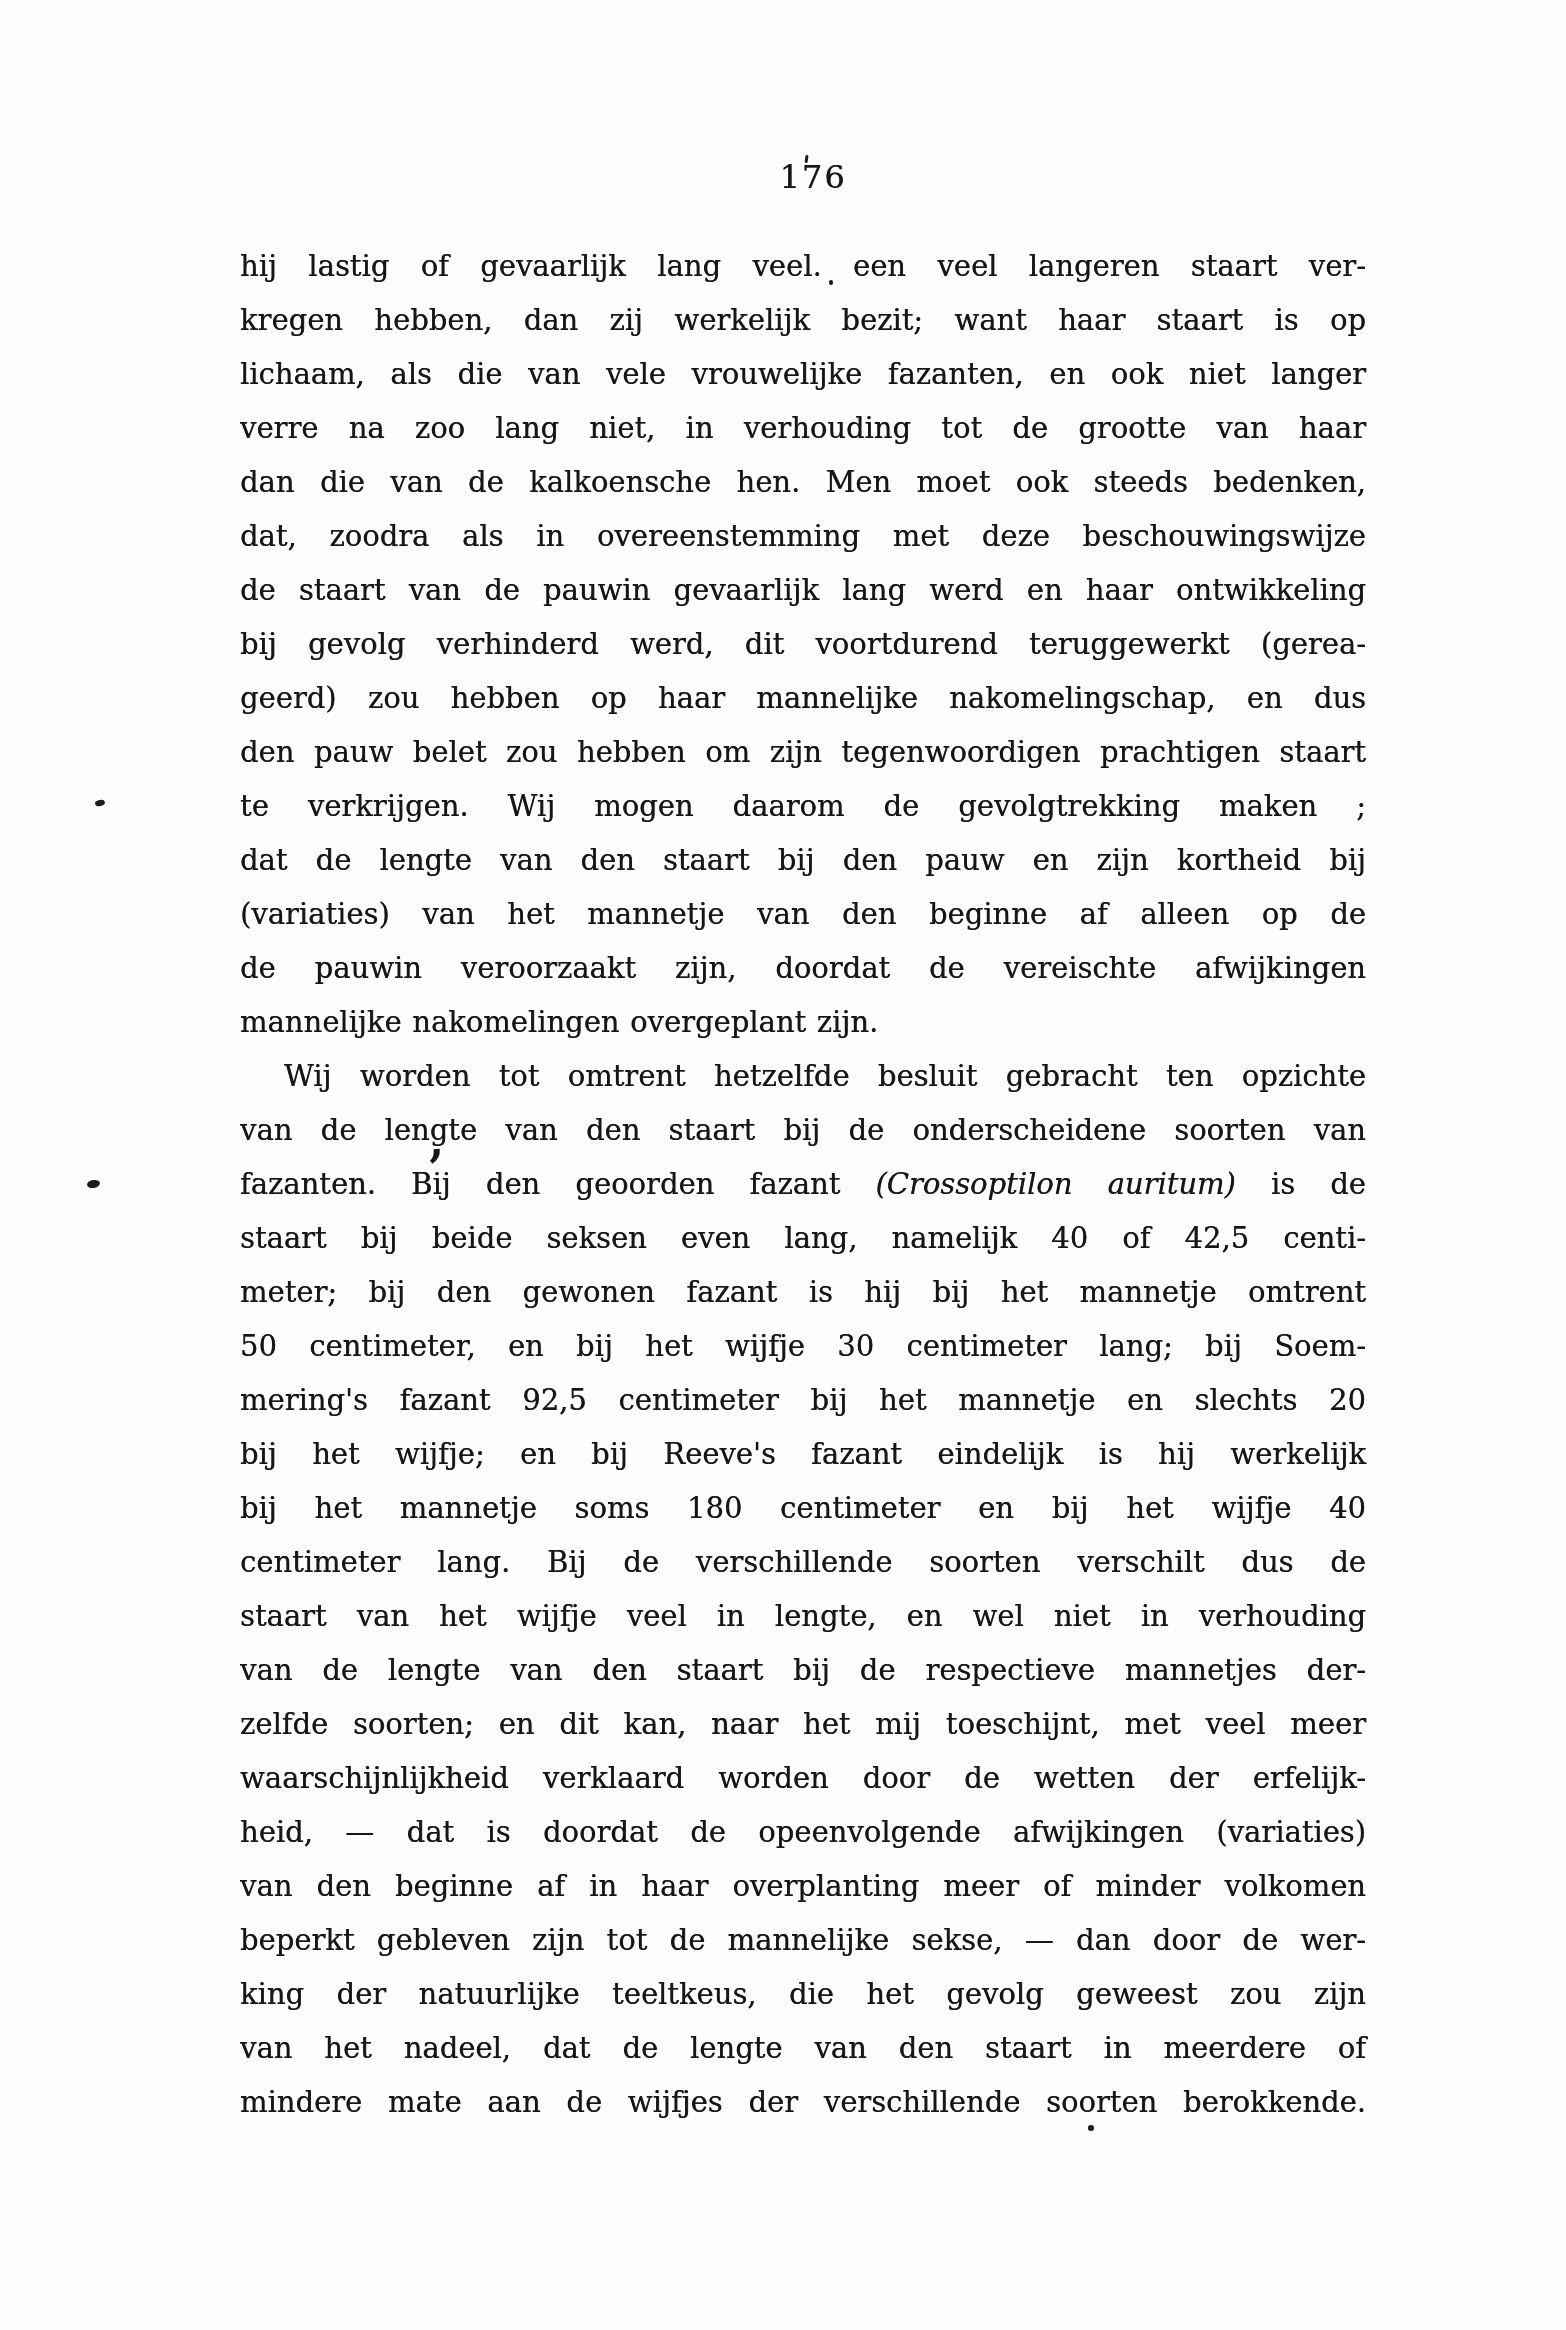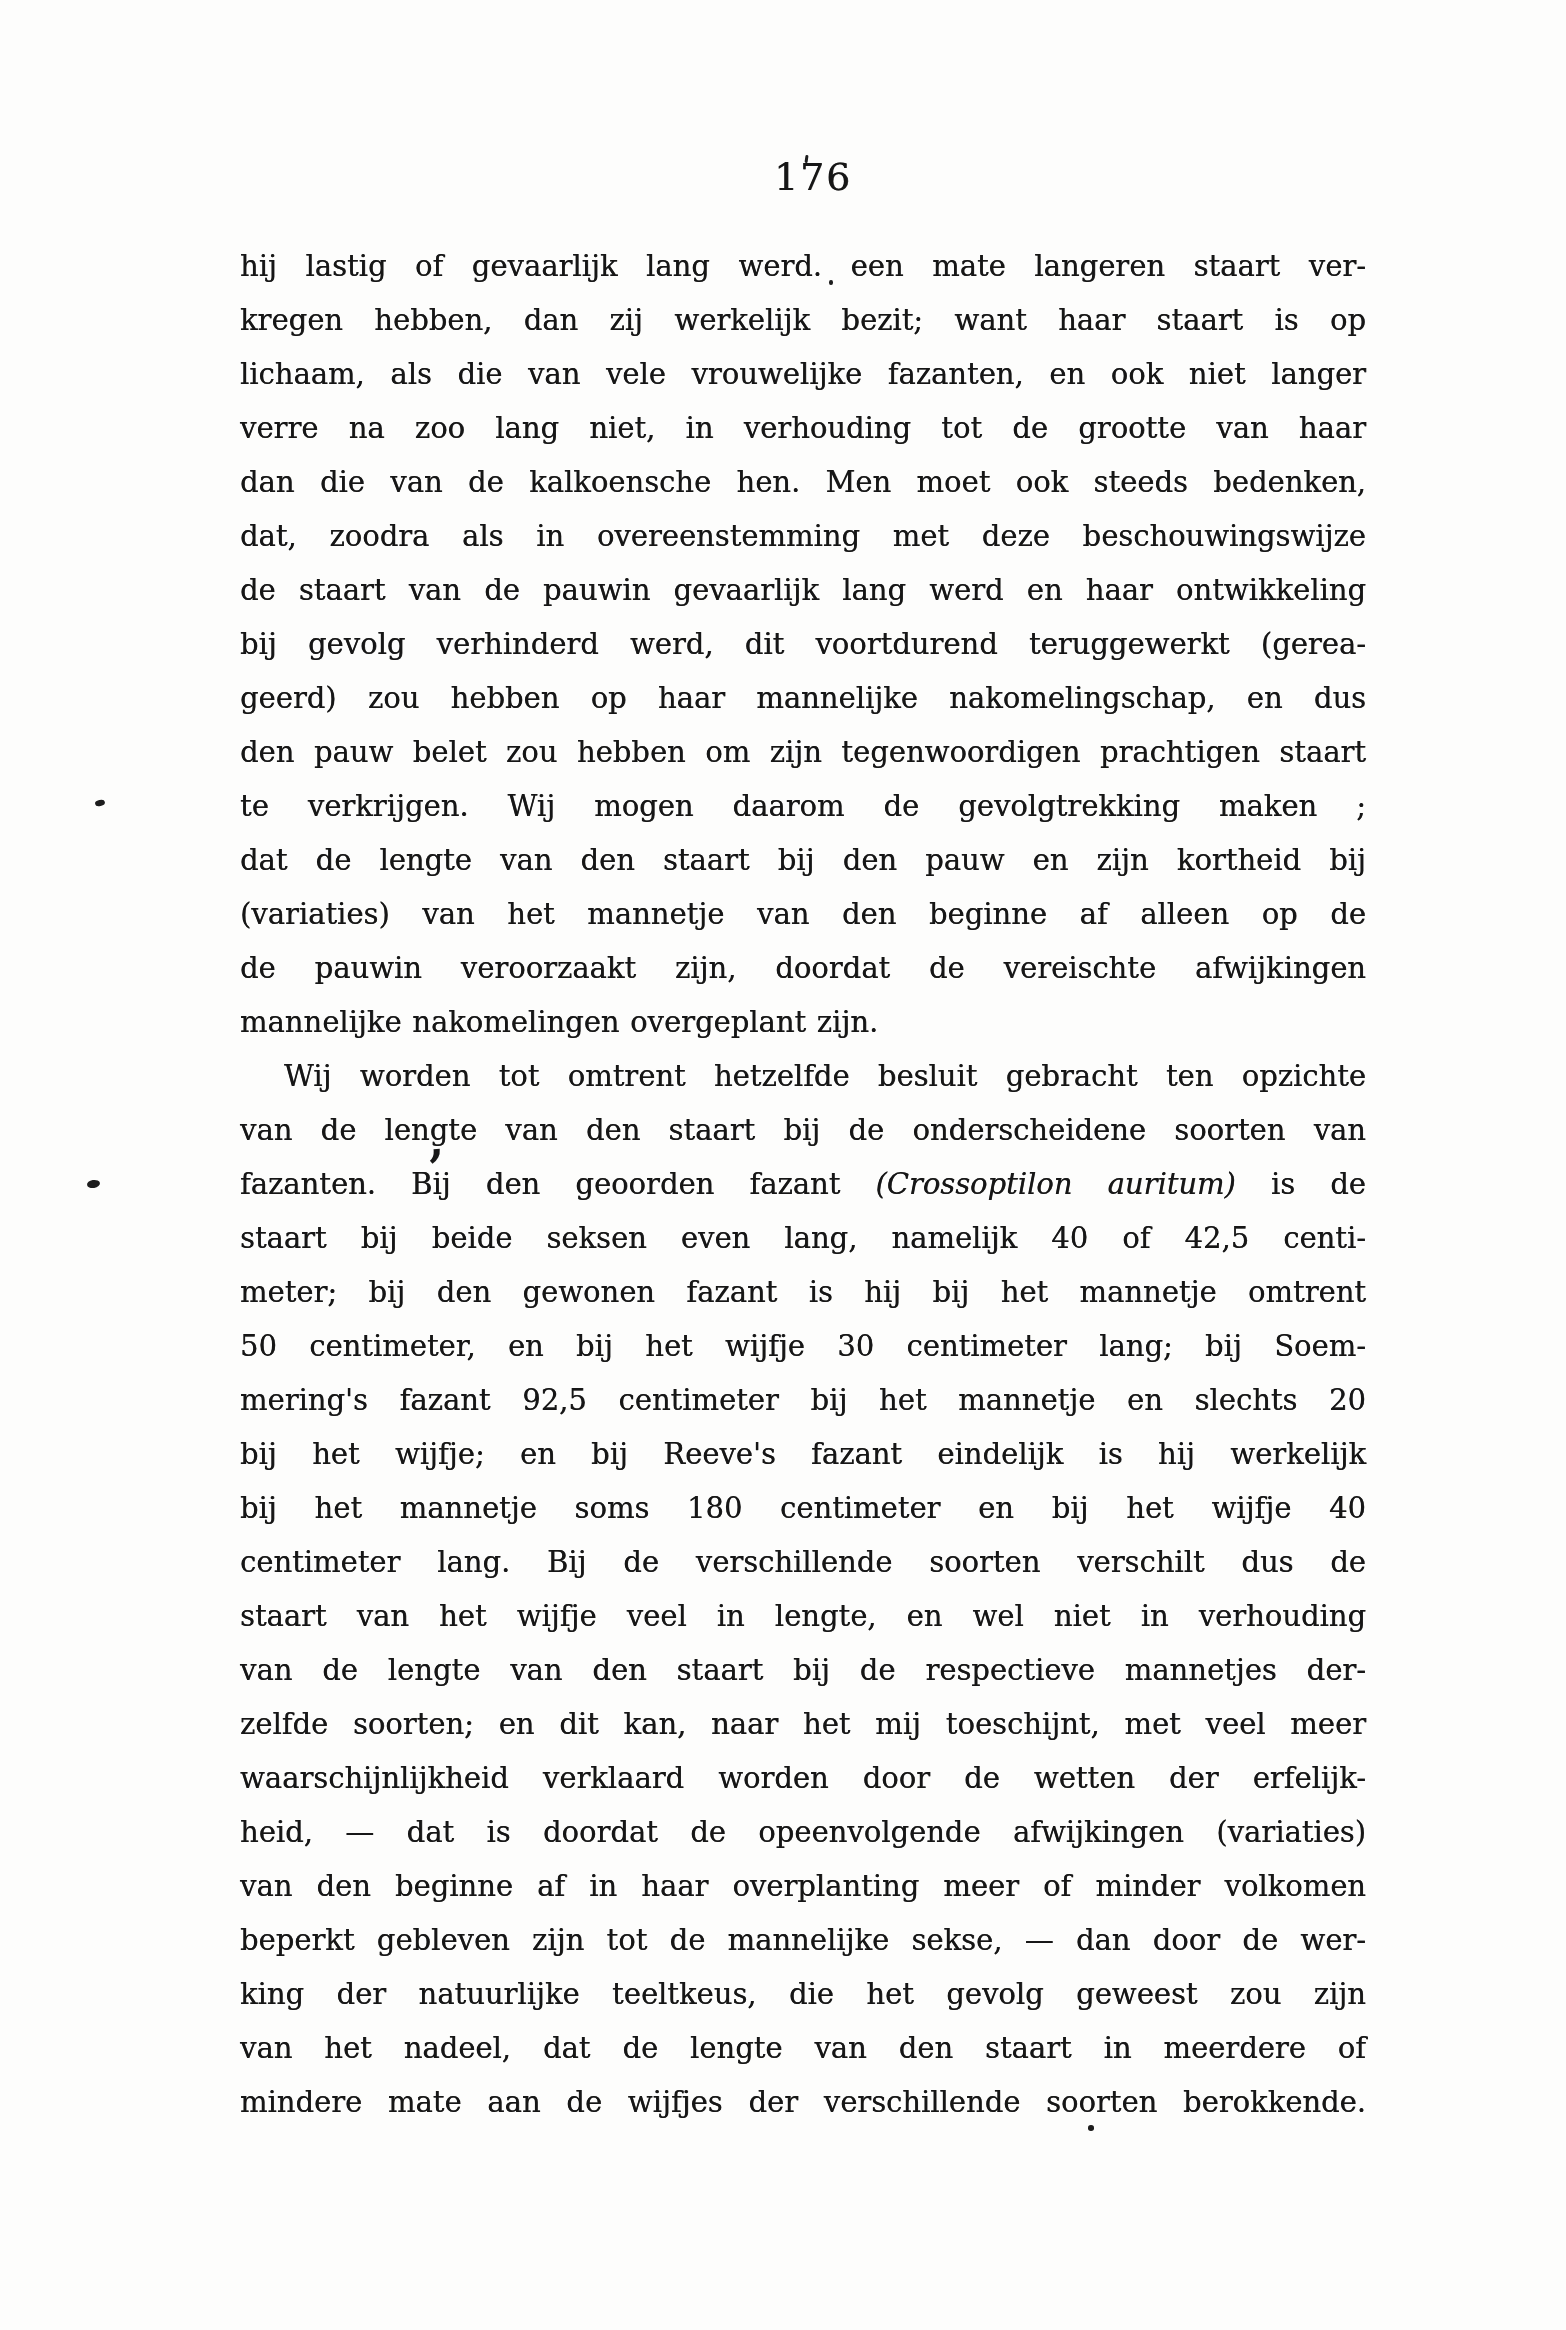--- a/index.html
+++ b/index.html
@@ -10,21 +10,21 @@
     background: #fdfdfc;
     color: #161616;
     font-family: "DejaVu Serif", "Liberation Serif", serif;
     overflow: hidden;
   }
   .pagenum {
     position: absolute;
     top: 154px;
     left: 813px;
     transform: translateX(-50%);
-    font-size: 38px;
+    font-size: 32px;
     line-height: 47px;
     letter-spacing: 1.9px;
     text-shadow: 0.5px 0 0 rgba(10,10,10,0.75);
   }
   .textblock {
     position: absolute;
     left: 240px;
     top: 239px;
     width: 1126px;
     font-size: 29px;
@@ -87,21 +87,21 @@
   <div class="pagenum">176</div>
 
   <div class="artifact tick-above-pagenum"></div>
   <div class="artifact speck-line1"></div>
   <div class="artifact margin-dot-a"></div>
   <div class="artifact margin-dot-b"></div>
   <div class="ink-blob">,</div>
   <div class="artifact speck-bottom"></div>
 
   <div class="textblock">
-    <div class="line">hij lastig of gevaarlijk lang werd. een mate langeren staart ver-</div>
+    <div class="line">hij lastig of gevaarlijk lang veel. een veel langeren staart ver-</div>
     <div class="line">kregen hebben, dan zij werkelijk bezit; want haar staart is op</div>
     <div class="line">lichaam, als die van vele vrouwelijke fazanten, en ook niet langer</div>
     <div class="line">verre na zoo lang niet, in verhouding tot de grootte van haar</div>
     <div class="line">dan die van de kalkoensche hen. Men moet ook steeds bedenken,</div>
     <div class="line">dat, zoodra als in overeenstemming met deze beschouwingswijze</div>
     <div class="line">de staart van de pauwin gevaarlijk lang werd en haar ontwikkeling</div>
     <div class="line">bij gevolg verhinderd werd, dit voortdurend teruggewerkt (gerea-</div>
     <div class="line">geerd) zou hebben op haar mannelijke nakomelingschap, en dus</div>
     <div class="line">den pauw belet zou hebben om zijn tegenwoordigen prachtigen staart</div>
     <div class="line">te verkrijgen. Wij mogen daarom de gevolgtrekking maken ;</div>

